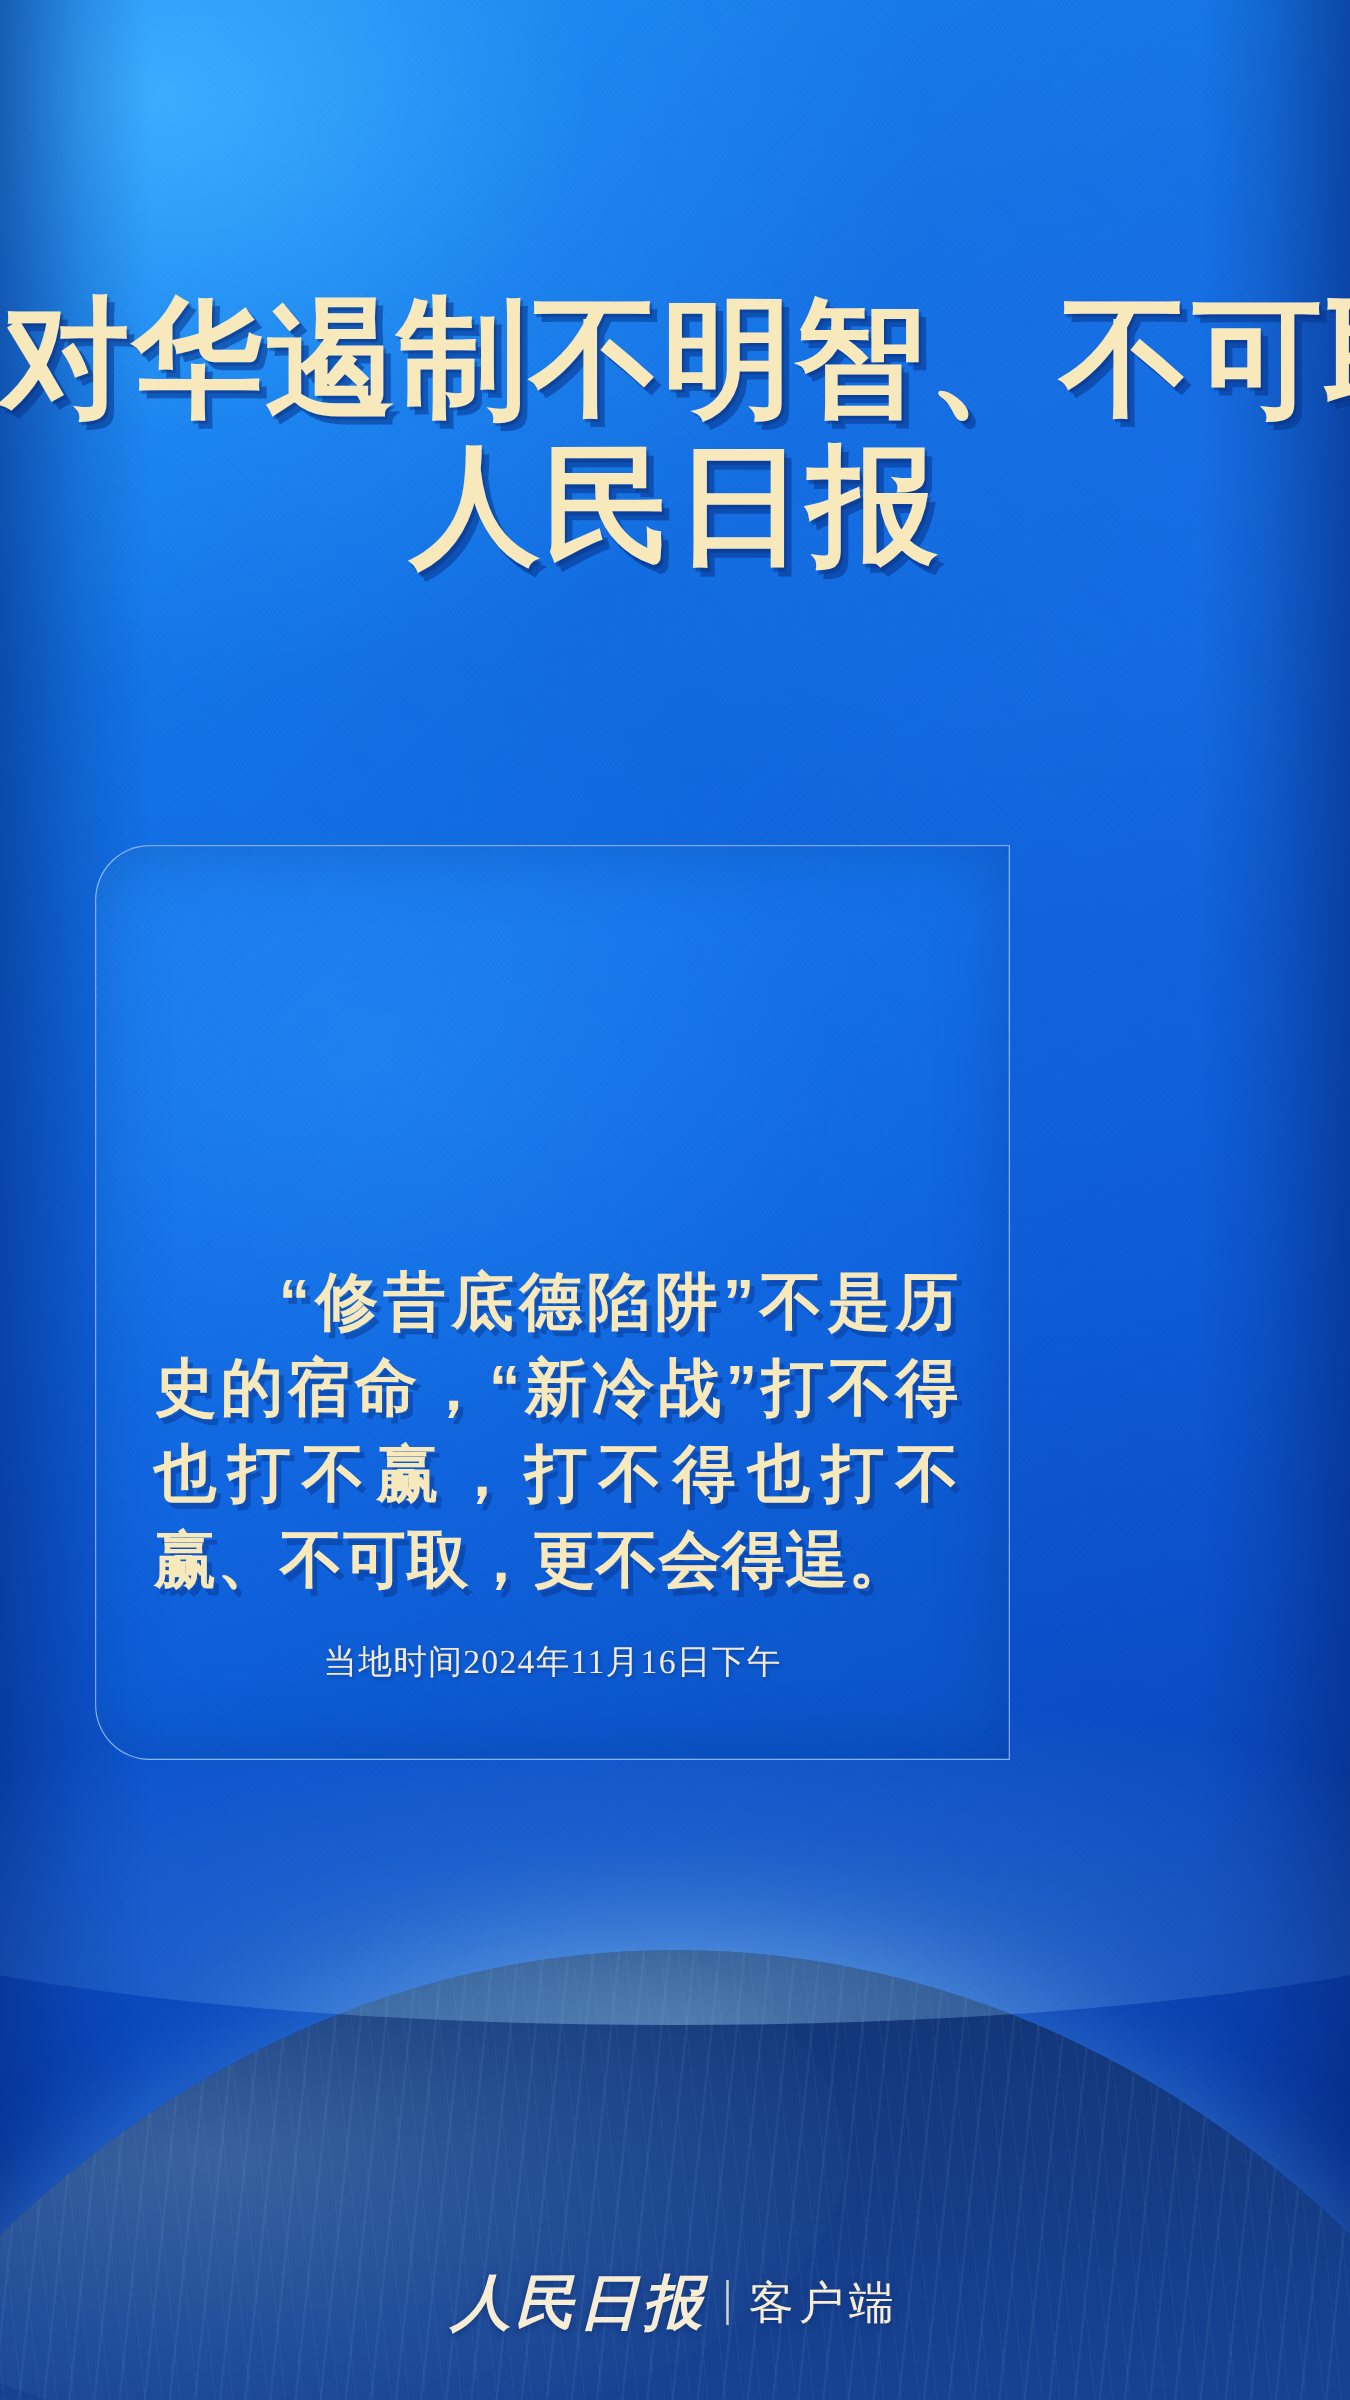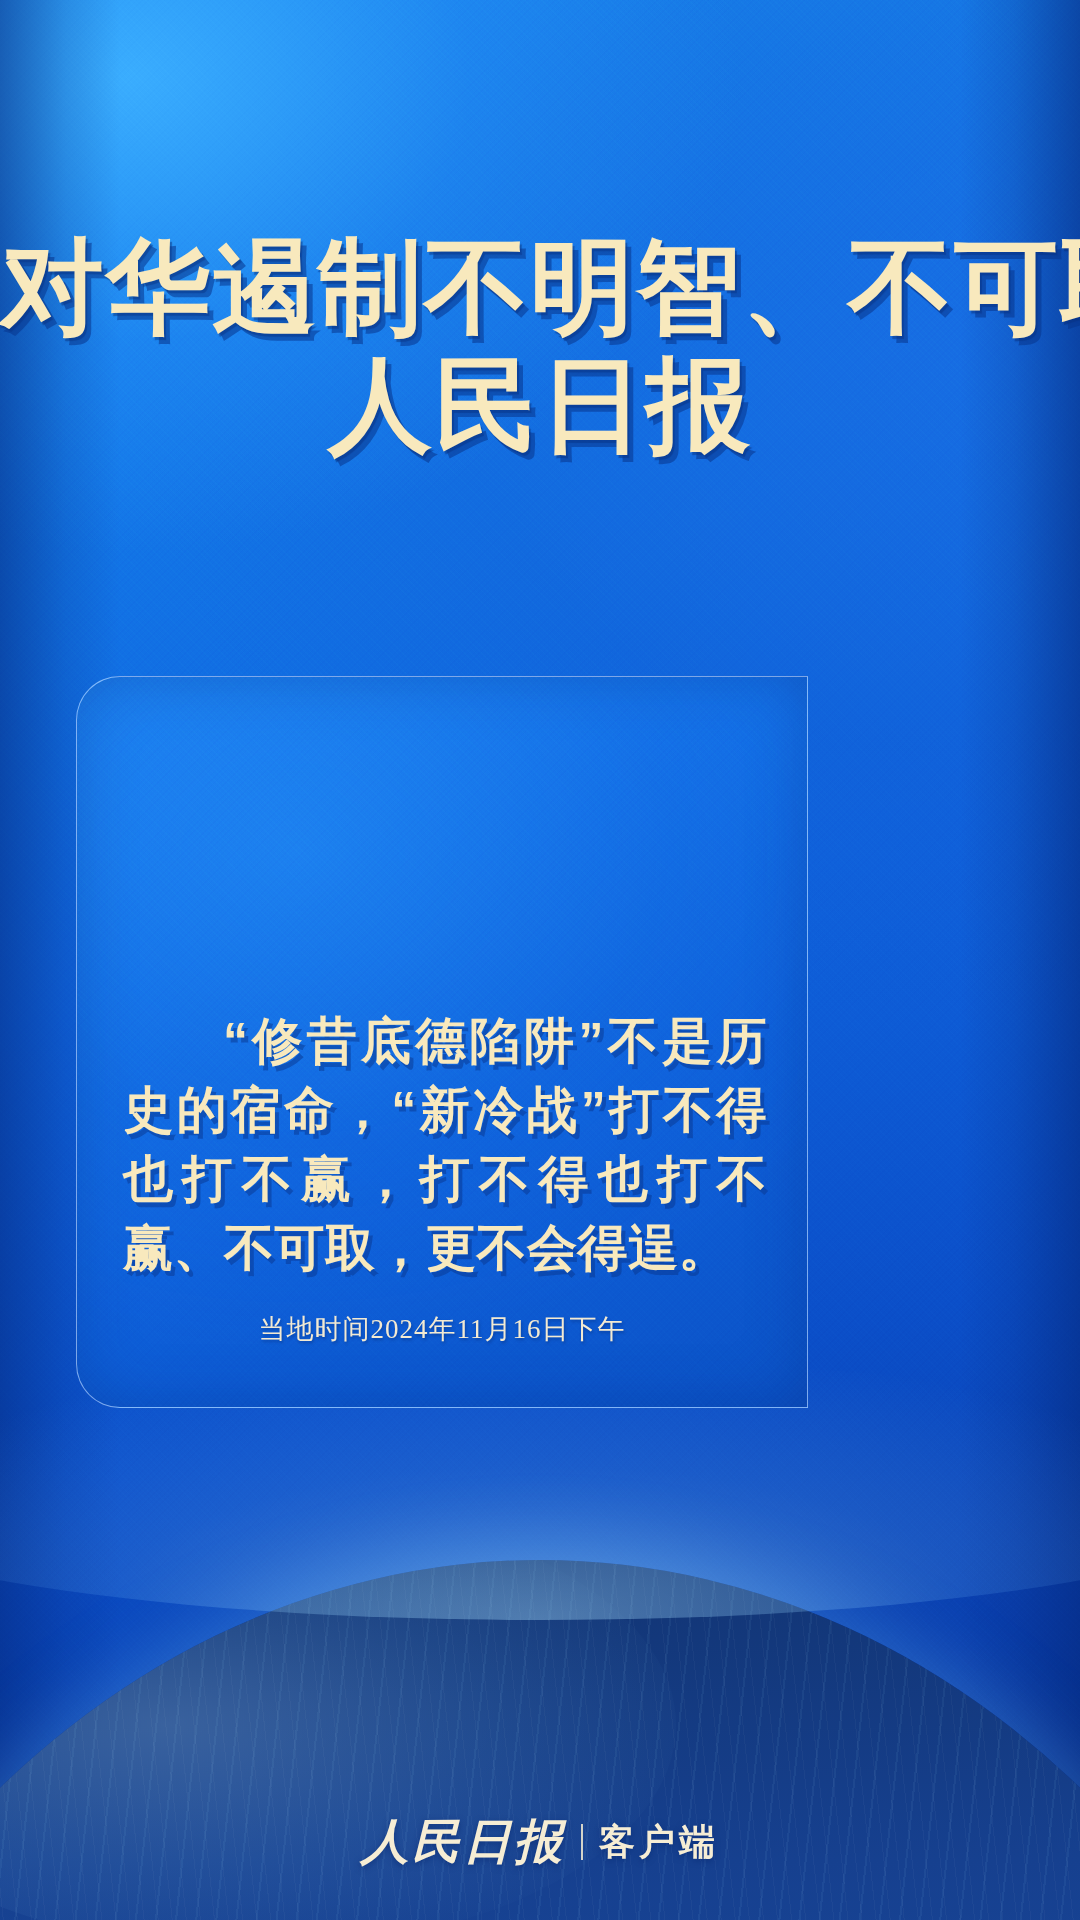--- a/index.html
+++ b/index.html
@@ -190,21 +190,21 @@
     text-shadow: 0 2px 6px rgba(5,35,105,0.55);
   }
   .logo-divider {
     width: 2px;
     height: 36px;
     background: rgba(246,237,212,0.85);
   }
   .logo-text {
     color: #f6edd4;
     font-size: 36px;
-    font-weight: 700;
+    font-weight: 400;
     letter-spacing: 4px;
     text-shadow: 0 2px 6px rgba(5,35,105,0.55);
   }
 </style>
 </head>
 <body>
 
 <div class="poster">
 
   <div class="texture"></div>

